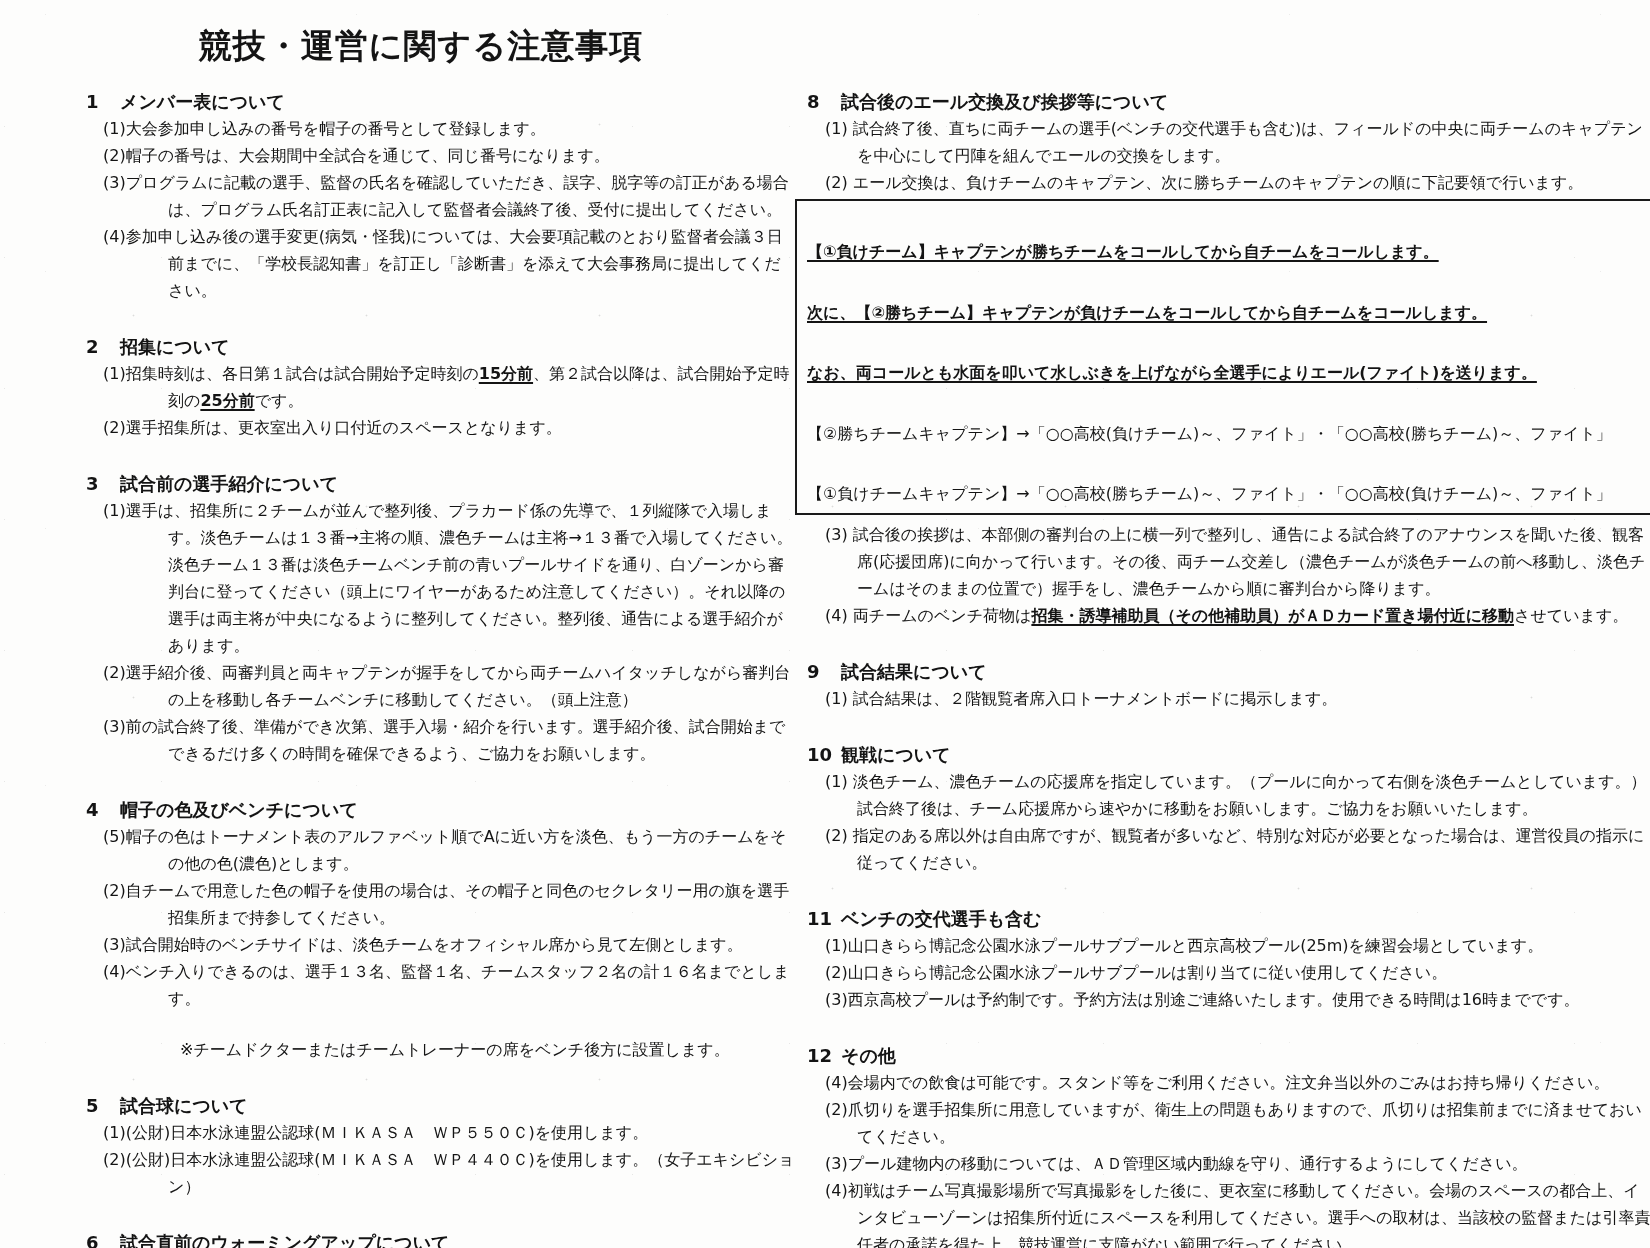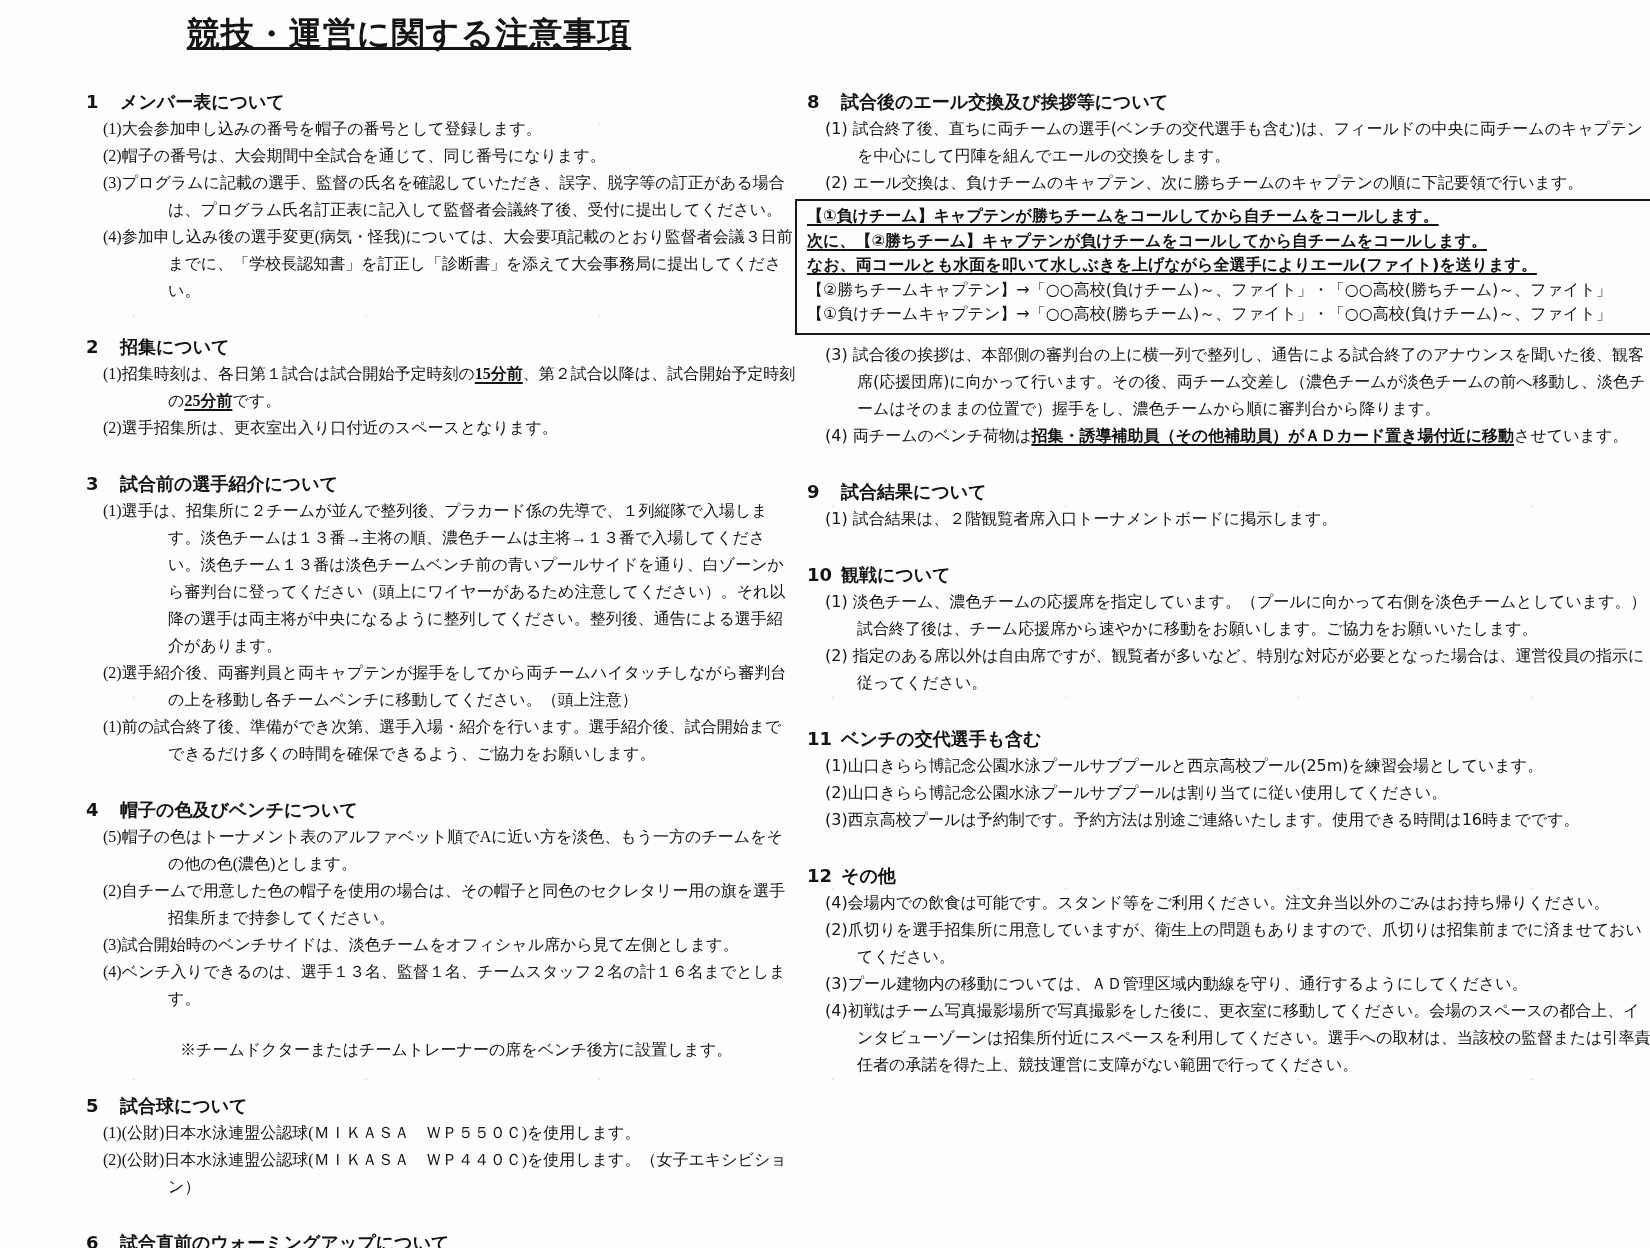--- a/index.html
+++ b/index.html
@@ -12,40 +12,40 @@
   .page::before{
     content:""; position:absolute; inset:0; pointer-events:none;
     background-image:
       radial-gradient(circle, rgba(0,0,0,.13) 0.8px, transparent 1.1px),
       radial-gradient(circle, rgba(0,0,0,.09) 0.7px, transparent 1px),
       radial-gradient(circle, rgba(0,0,0,.07) 0.6px, transparent 0.9px);
     background-size:233px 191px, 157px 131px, 311px 257px;
     background-position:17px 29px, 83px 61px, 201px 143px;
   }
   .title{
-    position:absolute; top:8px; left:40px; width:730px; margin:4px;
-    text-align:center; font-size:33px; font-weight:700; letter-spacing:1px;text-decoration:underline;
+    position:absolute; top:8px; left:40px; width:730px; margin:16px;
+    text-align:center; font-size:33px; font-weight:700; letter-spacing:1px;
   }
   .col{ position:absolute; top:88px; }
   .col-left{ left:40px; width:756px; }
   .col-right{ left:793px; width:860px; }
   .section{ margin-bottom:29px; }
   .sec-head{ display:flex; font-weight:700; font-size:18px; line-height:27px; }
   .col-left  .sec-head{ padding-left:46px; }
   .col-right .sec-head{ padding-left:14px; }
   .sec-head .num{ min-width:34px; }
   .item{ font-size:16px; line-height:27px; }
-  .col-left  .item{ padding-left:128px; text-indent:-65px;font-family:Liberation Serif, serif; }
+  .col-left  .item{ padding-left:128px; text-indent:-65px; }
   .col-right .item{ padding-left:64px;  text-indent:-32px; }
   .col-left  .item.note{ padding-left:140px; text-indent:0;margin-top:24px; }
   .em{ font-weight:700; text-decoration:underline; text-decoration-thickness:1.5px; text-underline-offset:3px; }
   .box{
     border:2px solid #1a1a1a; margin:3px 0 6px 2px; padding:3px 8px 6px 10px;
   }
-  .box-line{ font-size:16px; line-height:24.5px; white-space:nowrap; overflow:hidden; }
+  .box-line{ font-size:16px; line-height:24.5px; white-space:nowrap; overflow:hidden;margin-top:36px; }
 </style>
 </head>
 <body>
 
 <div class="page">
   <h1 class="title">競技・運営に関する注意事項</h1>
   <div class="col col-left" id="col-left">
       <section class="section">
         <div class="sec-head">
           <span class="num">1</span>
@@ -64,21 +64,21 @@
         <div class="item"><span>(1)招集時刻は、各日第１試合は試合開始予定時刻の</span><span class="em">15分前</span><span>、第２試合以降は、試合開始予定時刻の</span><span class="em">25分前</span><span>です。</span></div>
         <div class="item"><span>(2)選手招集所は、更衣室出入り口付近のスペースとなります。</span></div>
       </section>
       <section class="section">
         <div class="sec-head">
           <span class="num">3</span>
           <span>試合前の選手紹介について</span>
         </div>
         <div class="item"><span>(1)選手は、招集所に２チームが並んで整列後、プラカード係の先導で、１列縦隊で入場します。淡色チームは１３番→主将の順、濃色チームは主将→１３番で入場してください。淡色チーム１３番は淡色チームベンチ前の青いプールサイドを通り、白ゾーンから審判台に登ってください（頭上にワイヤーがあるため注意してください）。それ以降の選手は両主将が中央になるように整列してください。整列後、通告による選手紹介があります。</span></div>
         <div class="item"><span>(2)選手紹介後、両審判員と両キャプテンが握手をしてから両チームハイタッチしながら審判台の上を移動し各チームベンチに移動してください。（頭上注意）</span></div>
-        <div class="item"><span>(1)前の試合終了後、準備ができ次第、選手入場・紹介を行います。選手紹介後、試合開始までできるだけ多くの時間を確保できるよう、ご協力をお願いします。</span></div>
+        <div class="item"><span>(3)前の試合終了後、準備ができ次第、選手入場・紹介を行います。選手紹介後、試合開始までできるだけ多くの時間を確保できるよう、ご協力をお願いします。</span></div>
       </section>
       <section class="section">
         <div class="sec-head">
           <span class="num">4</span>
           <span>帽子の色及びベンチについて</span>
         </div>
         <div class="item"><span>(5)帽子の色はトーナメント表のアルファベット順でAに近い方を淡色、もう一方のチームをその他の色(濃色)とします。</span></div>
         <div class="item"><span>(2)自チームで用意した色の帽子を使用の場合は、その帽子と同色のセクレタリー用の旗を選手招集所まで持参してください。</span></div>
         <div class="item"><span>(3)試合開始時のベンチサイドは、淡色チームをオフィシャル席から見て左側とします。</span></div>
         <div class="item"><span>(4)ベンチ入りできるのは、選手１３名、監督１名、チームスタッフ２名の計１６名までとします。</span></div>

